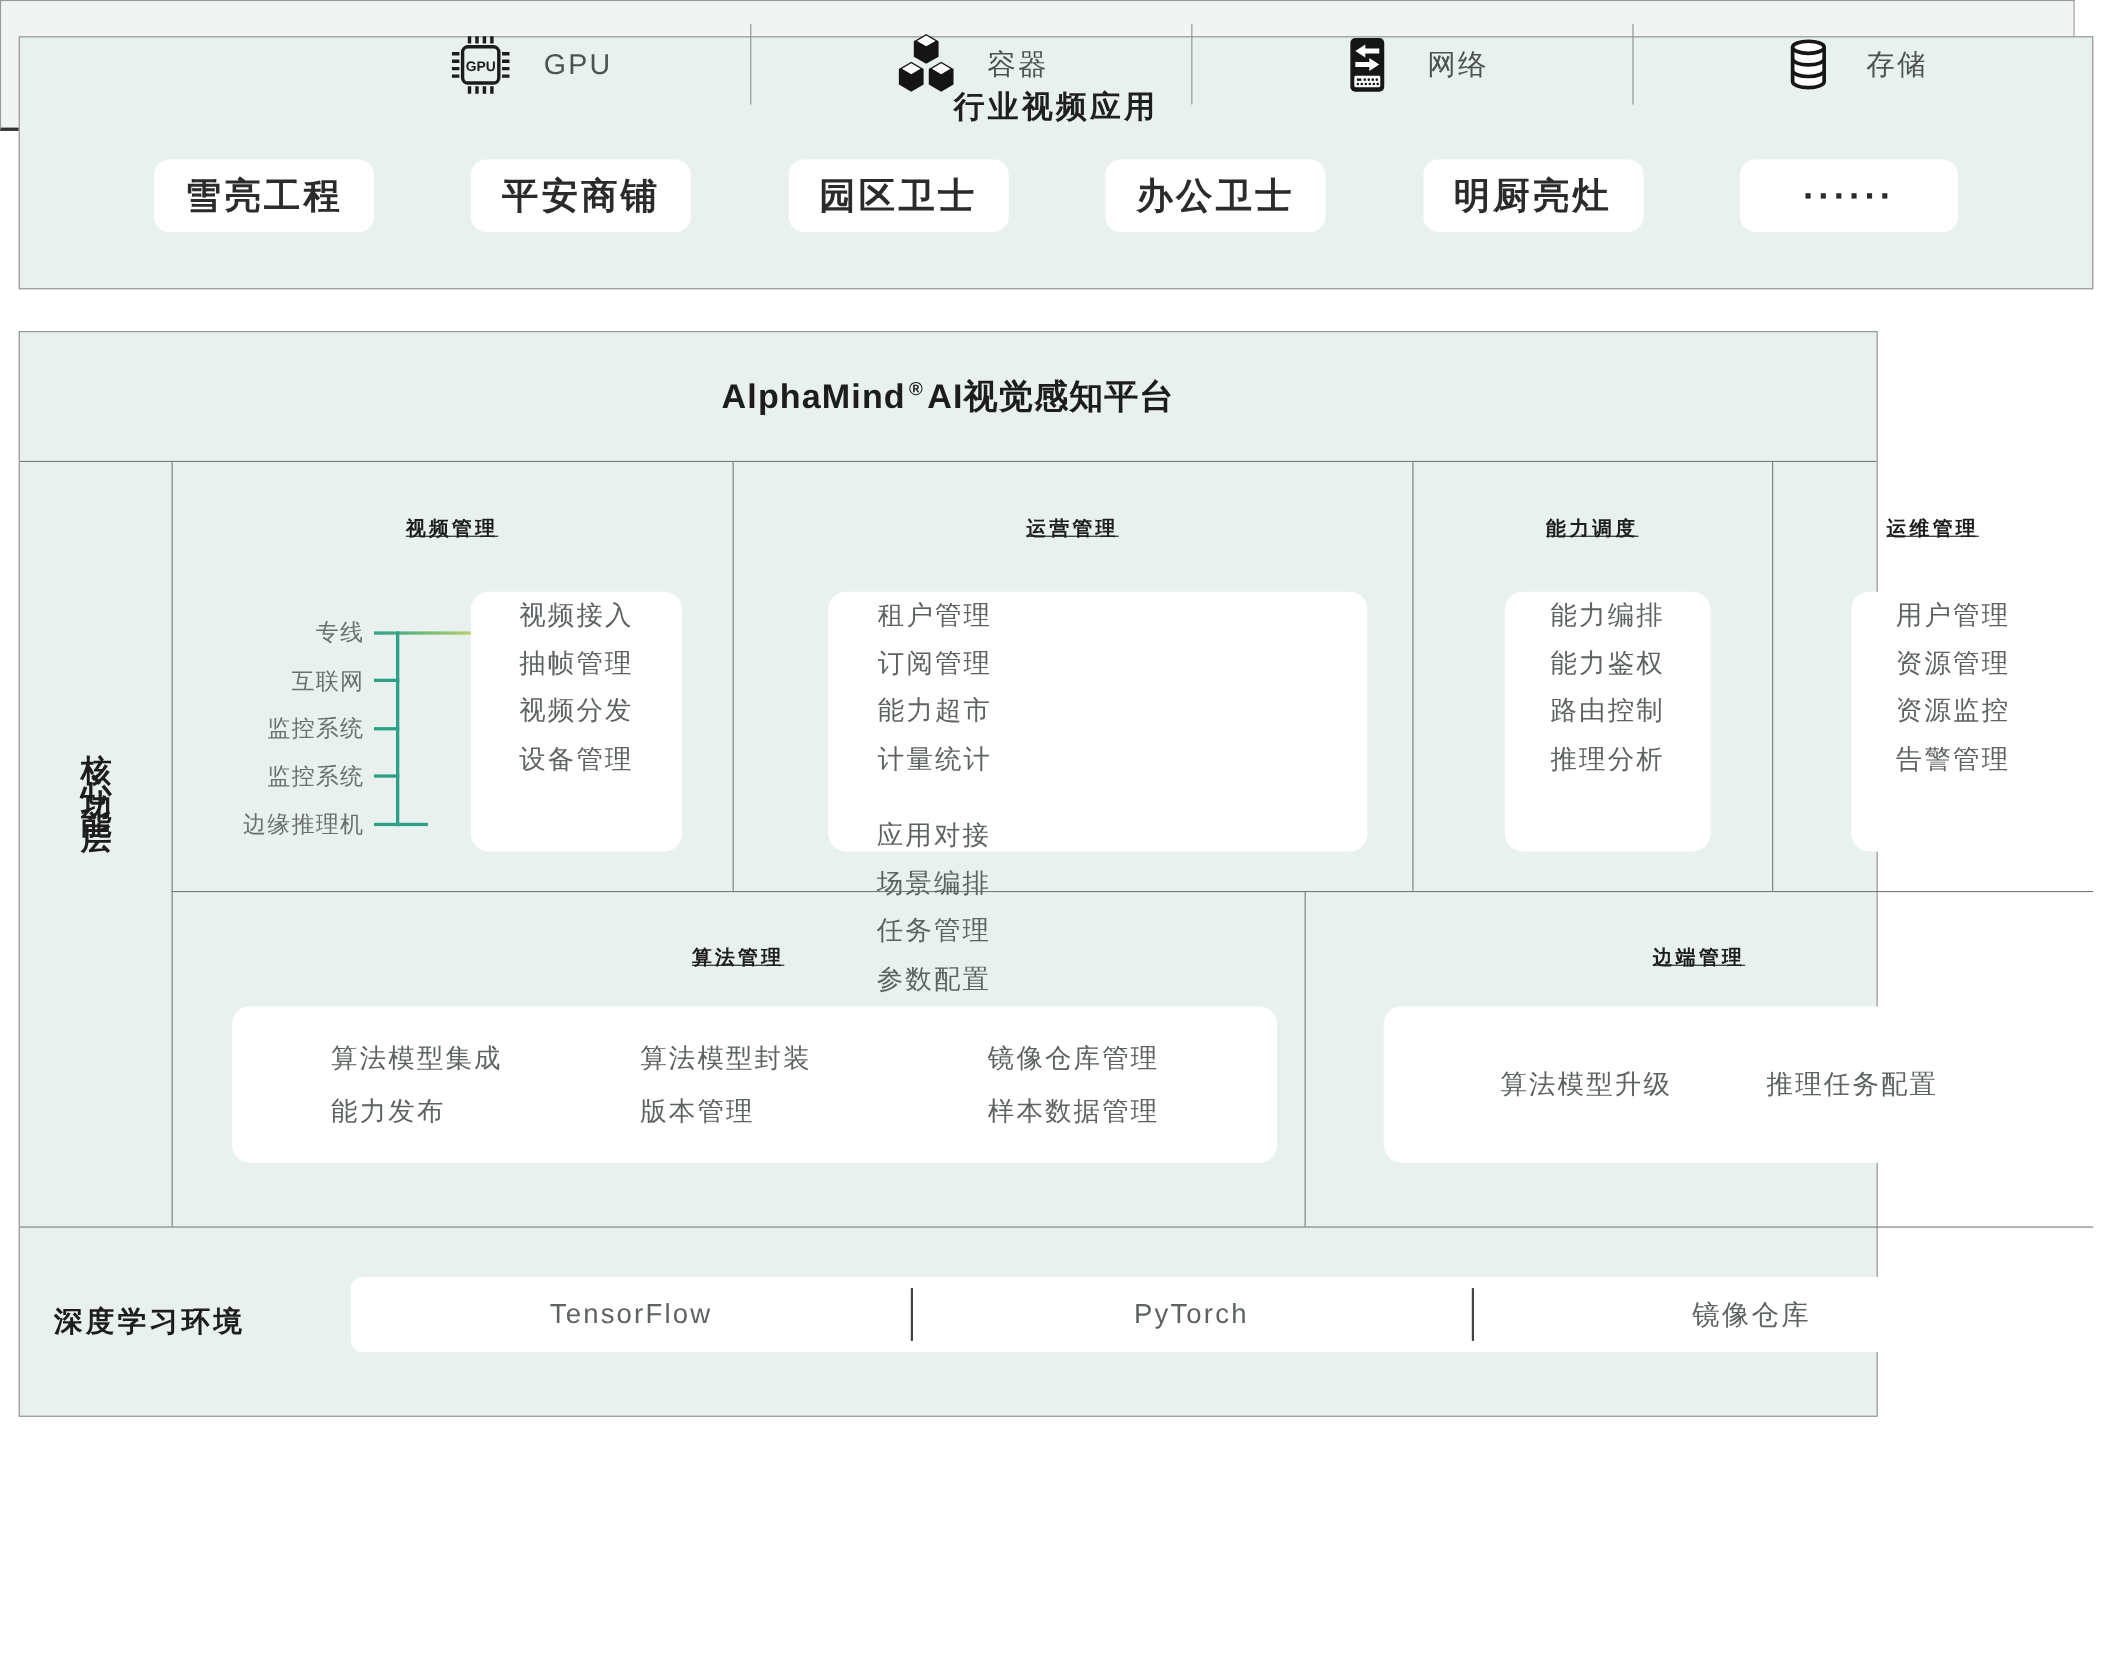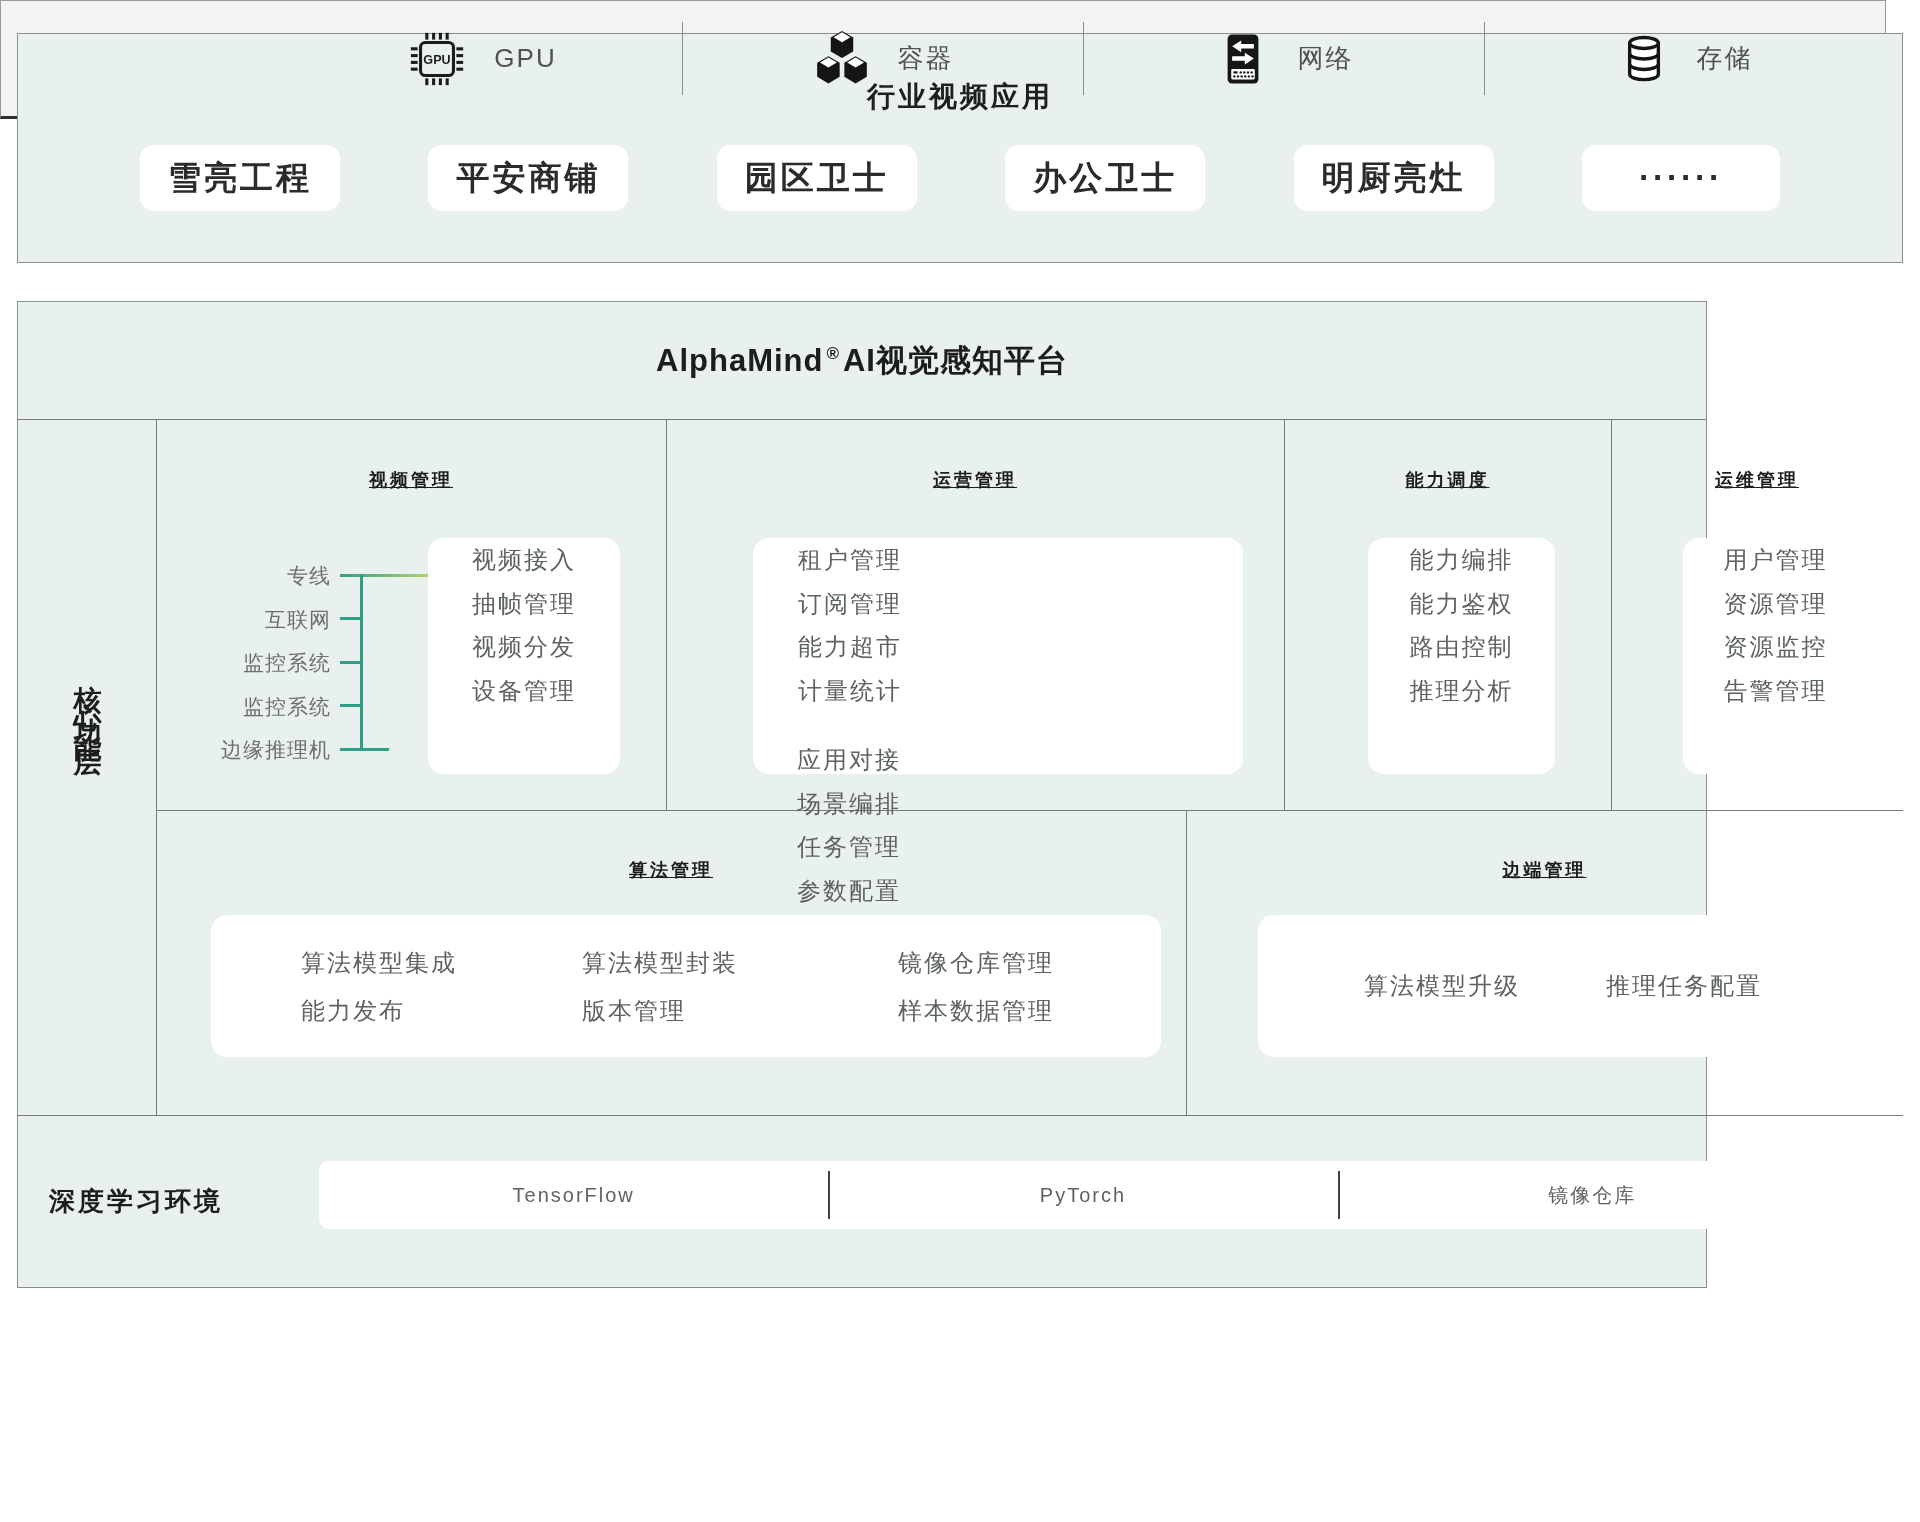--- a/index.html
+++ b/index.html
@@ -42,21 +42,21 @@
   .op-col2 { flex: 1; padding-left: 44px; }
 
   .algo-card { left: 55px; top: 105px; width: 950px; height: 142px; }
   .algo-col { position: absolute; top: 24px; line-height: 48px; white-space: nowrap; text-align: left; }
   .edge-card { left: 72px; top: 105px; width: 610px; height: 142px; display: flex; align-items: center; justify-content: center; gap: 86px; }
 
   
   .dl-row { position: absolute; left: 0; top: 813px; width: 100%; height: 173px; }
   .dl-label { position: absolute; left: 31px; top: 0; height: 100%; display: flex; align-items: center; font-size: 26px; font-weight: 700; letter-spacing: 3px; color: #1d1d1d; }
   .dl-bar { position: absolute; left: 301px; top: 46px; width: 1528px; height: 68px; background: #ffffff; border-radius: 10px; display: flex; }
-  .dl-cell { flex: 1; position: relative; display: flex; align-items: center; justify-content: center; font-size: 20px; color: #5d6360; letter-spacing: 2px; }
+  .dl-cell { flex: 1; position: relative; display: flex; align-items: center; justify-content: center; font-size: 25px; color: #5d6360; letter-spacing: 2px; }
   .dl-cell + .dl-cell::before { content: ""; position: absolute; left: 0; top: 10px; bottom: 10px; width: 2px; background: #3f4442; }
 
   
   .res-panel { left: 17px; top: 1370px; width: 1886px; height: 119px; background: #f2f4f3; border: 1px solid #979c9a; border-bottom: 3px solid #2f3230; display: flex; align-items: stretch; }
   .res-label { width: 280px; display: flex; align-items: center; padding-left: 58px; font-size: 26px; font-weight: 700; letter-spacing: 3px; color: #1d1d1d; }
   .res-cell { flex: 1; position: relative; display: flex; align-items: center; justify-content: center; gap: 26px; }
   .res-cell + .res-cell::before { content: ""; position: absolute; left: 0; top: 21px; bottom: 21px; width: 1px; background: #8a8f8d; }
   .res-cell .lbl { font-size: 26px; color: #4e5351; letter-spacing: 2px; }
   .res-cell svg { display: block; }
 </style>

